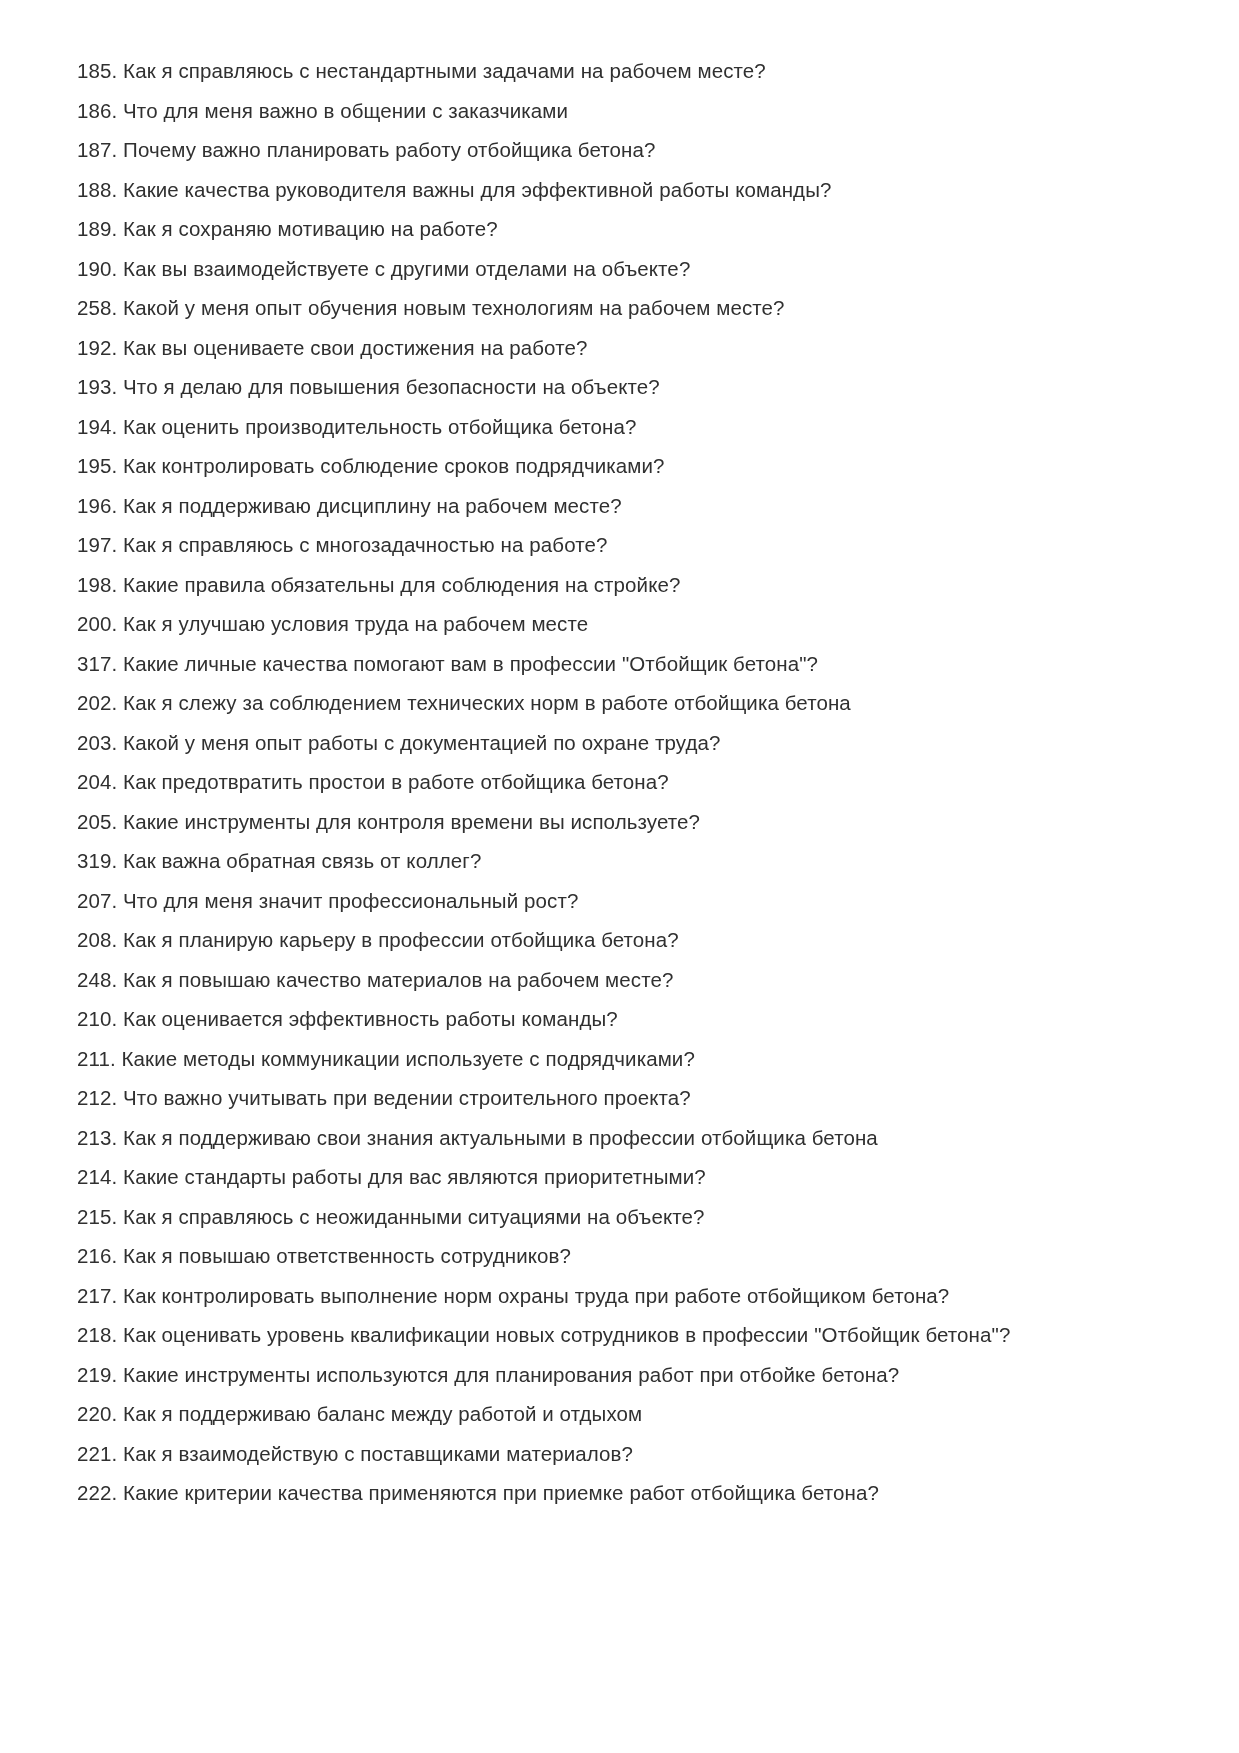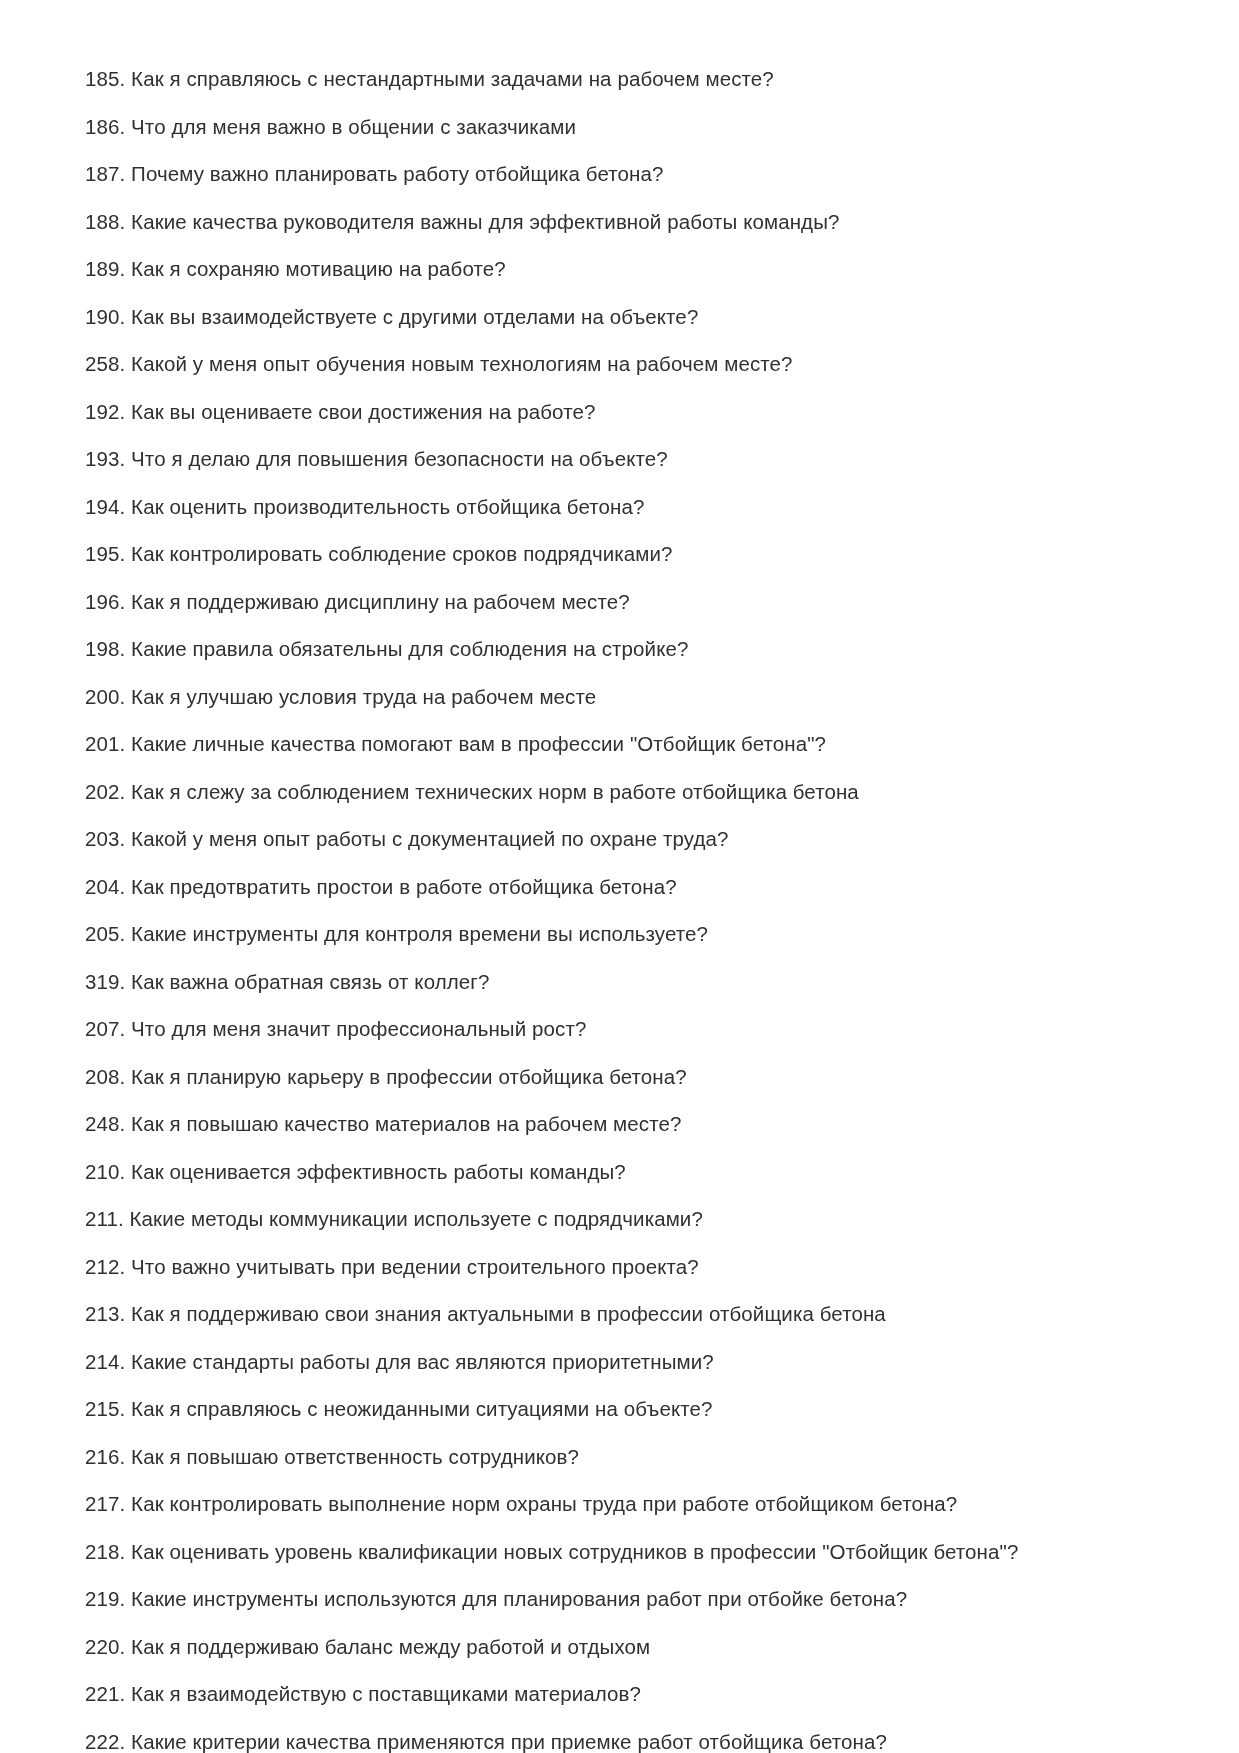--- a/index.html
+++ b/index.html
@@ -15,21 +15,21 @@
     overflow: hidden;
   }
   .doc {
     padding: 51px 70px 0 77px;
     color: #303030;
     font-size: 20.5px;
     line-height: 39.5px;
     letter-spacing: 0.1px;
   }
   .item {
-    margin: 8px;
+    margin: 0;
   }
   .item .num {
     white-space: pre;
   }
 </style>
 </head>
 <body>
 
 <div class="page">
   <div class="doc">
@@ -64,27 +64,30 @@
       <div class="item">
     <span class="num">194. </span><span class="txt">Как оценить производительность отбойщика бетона?</span>
   </div>
       <div class="item">
     <span class="num">195. </span><span class="txt">Как контролировать соблюдение сроков подрядчиками?</span>
   </div>
       <div class="item">
     <span class="num">196. </span><span class="txt">Как я поддерживаю дисциплину на рабочем месте?</span>
   </div>
       <div class="item">
+    <span class="num">197. </span><span class="txt">Как я справляюсь с многозадачностью на работе?</span>
+  </div>
+      <div class="item">
     <span class="num">198. </span><span class="txt">Какие правила обязательны для соблюдения на стройке?</span>
   </div>
       <div class="item">
     <span class="num">200. </span><span class="txt">Как я улучшаю условия труда на рабочем месте</span>
   </div>
       <div class="item">
-    <span class="num">201. </span><span class="txt">Какие личные качества помогают вам в профессии "Отбойщик бетона"?</span>
+    <span class="num">317. </span><span class="txt">Какие личные качества помогают вам в профессии "Отбойщик бетона"?</span>
   </div>
       <div class="item">
     <span class="num">202. </span><span class="txt">Как я слежу за соблюдением технических норм в работе отбойщика бетона</span>
   </div>
       <div class="item">
     <span class="num">203. </span><span class="txt">Какой у меня опыт работы с документацией по охране труда?</span>
   </div>
       <div class="item">
     <span class="num">204. </span><span class="txt">Как предотвратить простои в работе отбойщика бетона?</span>
   </div>

